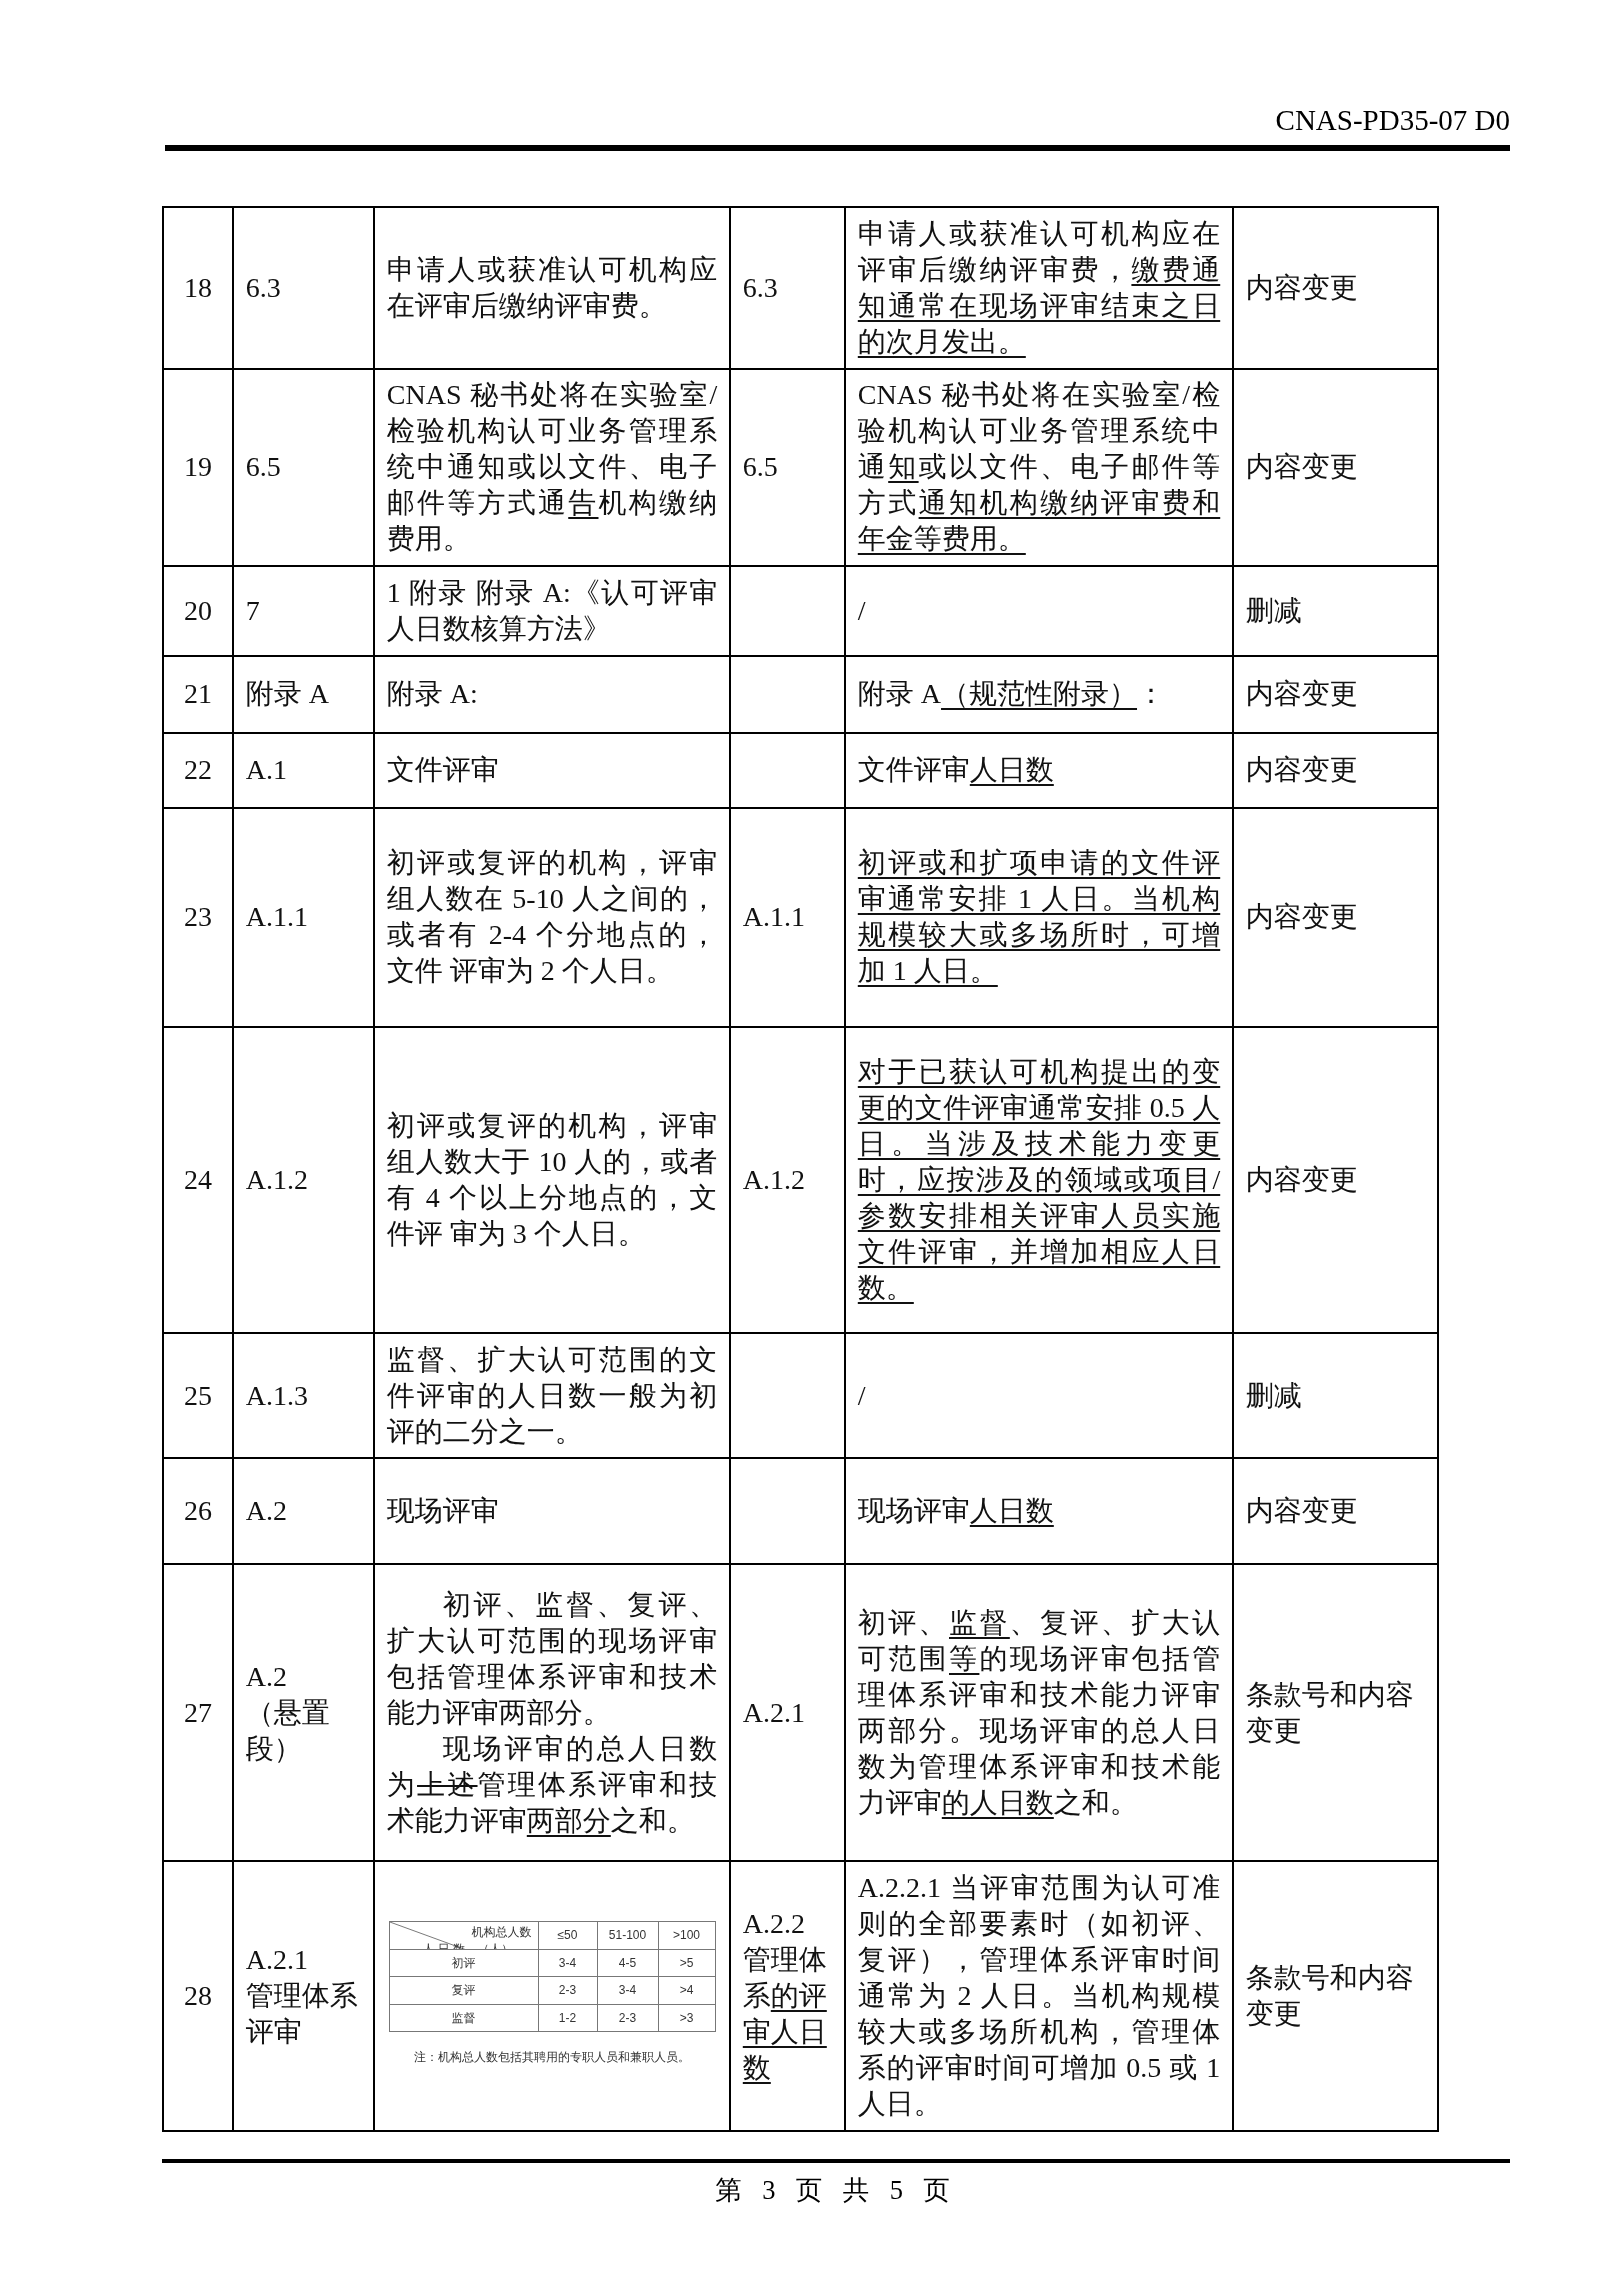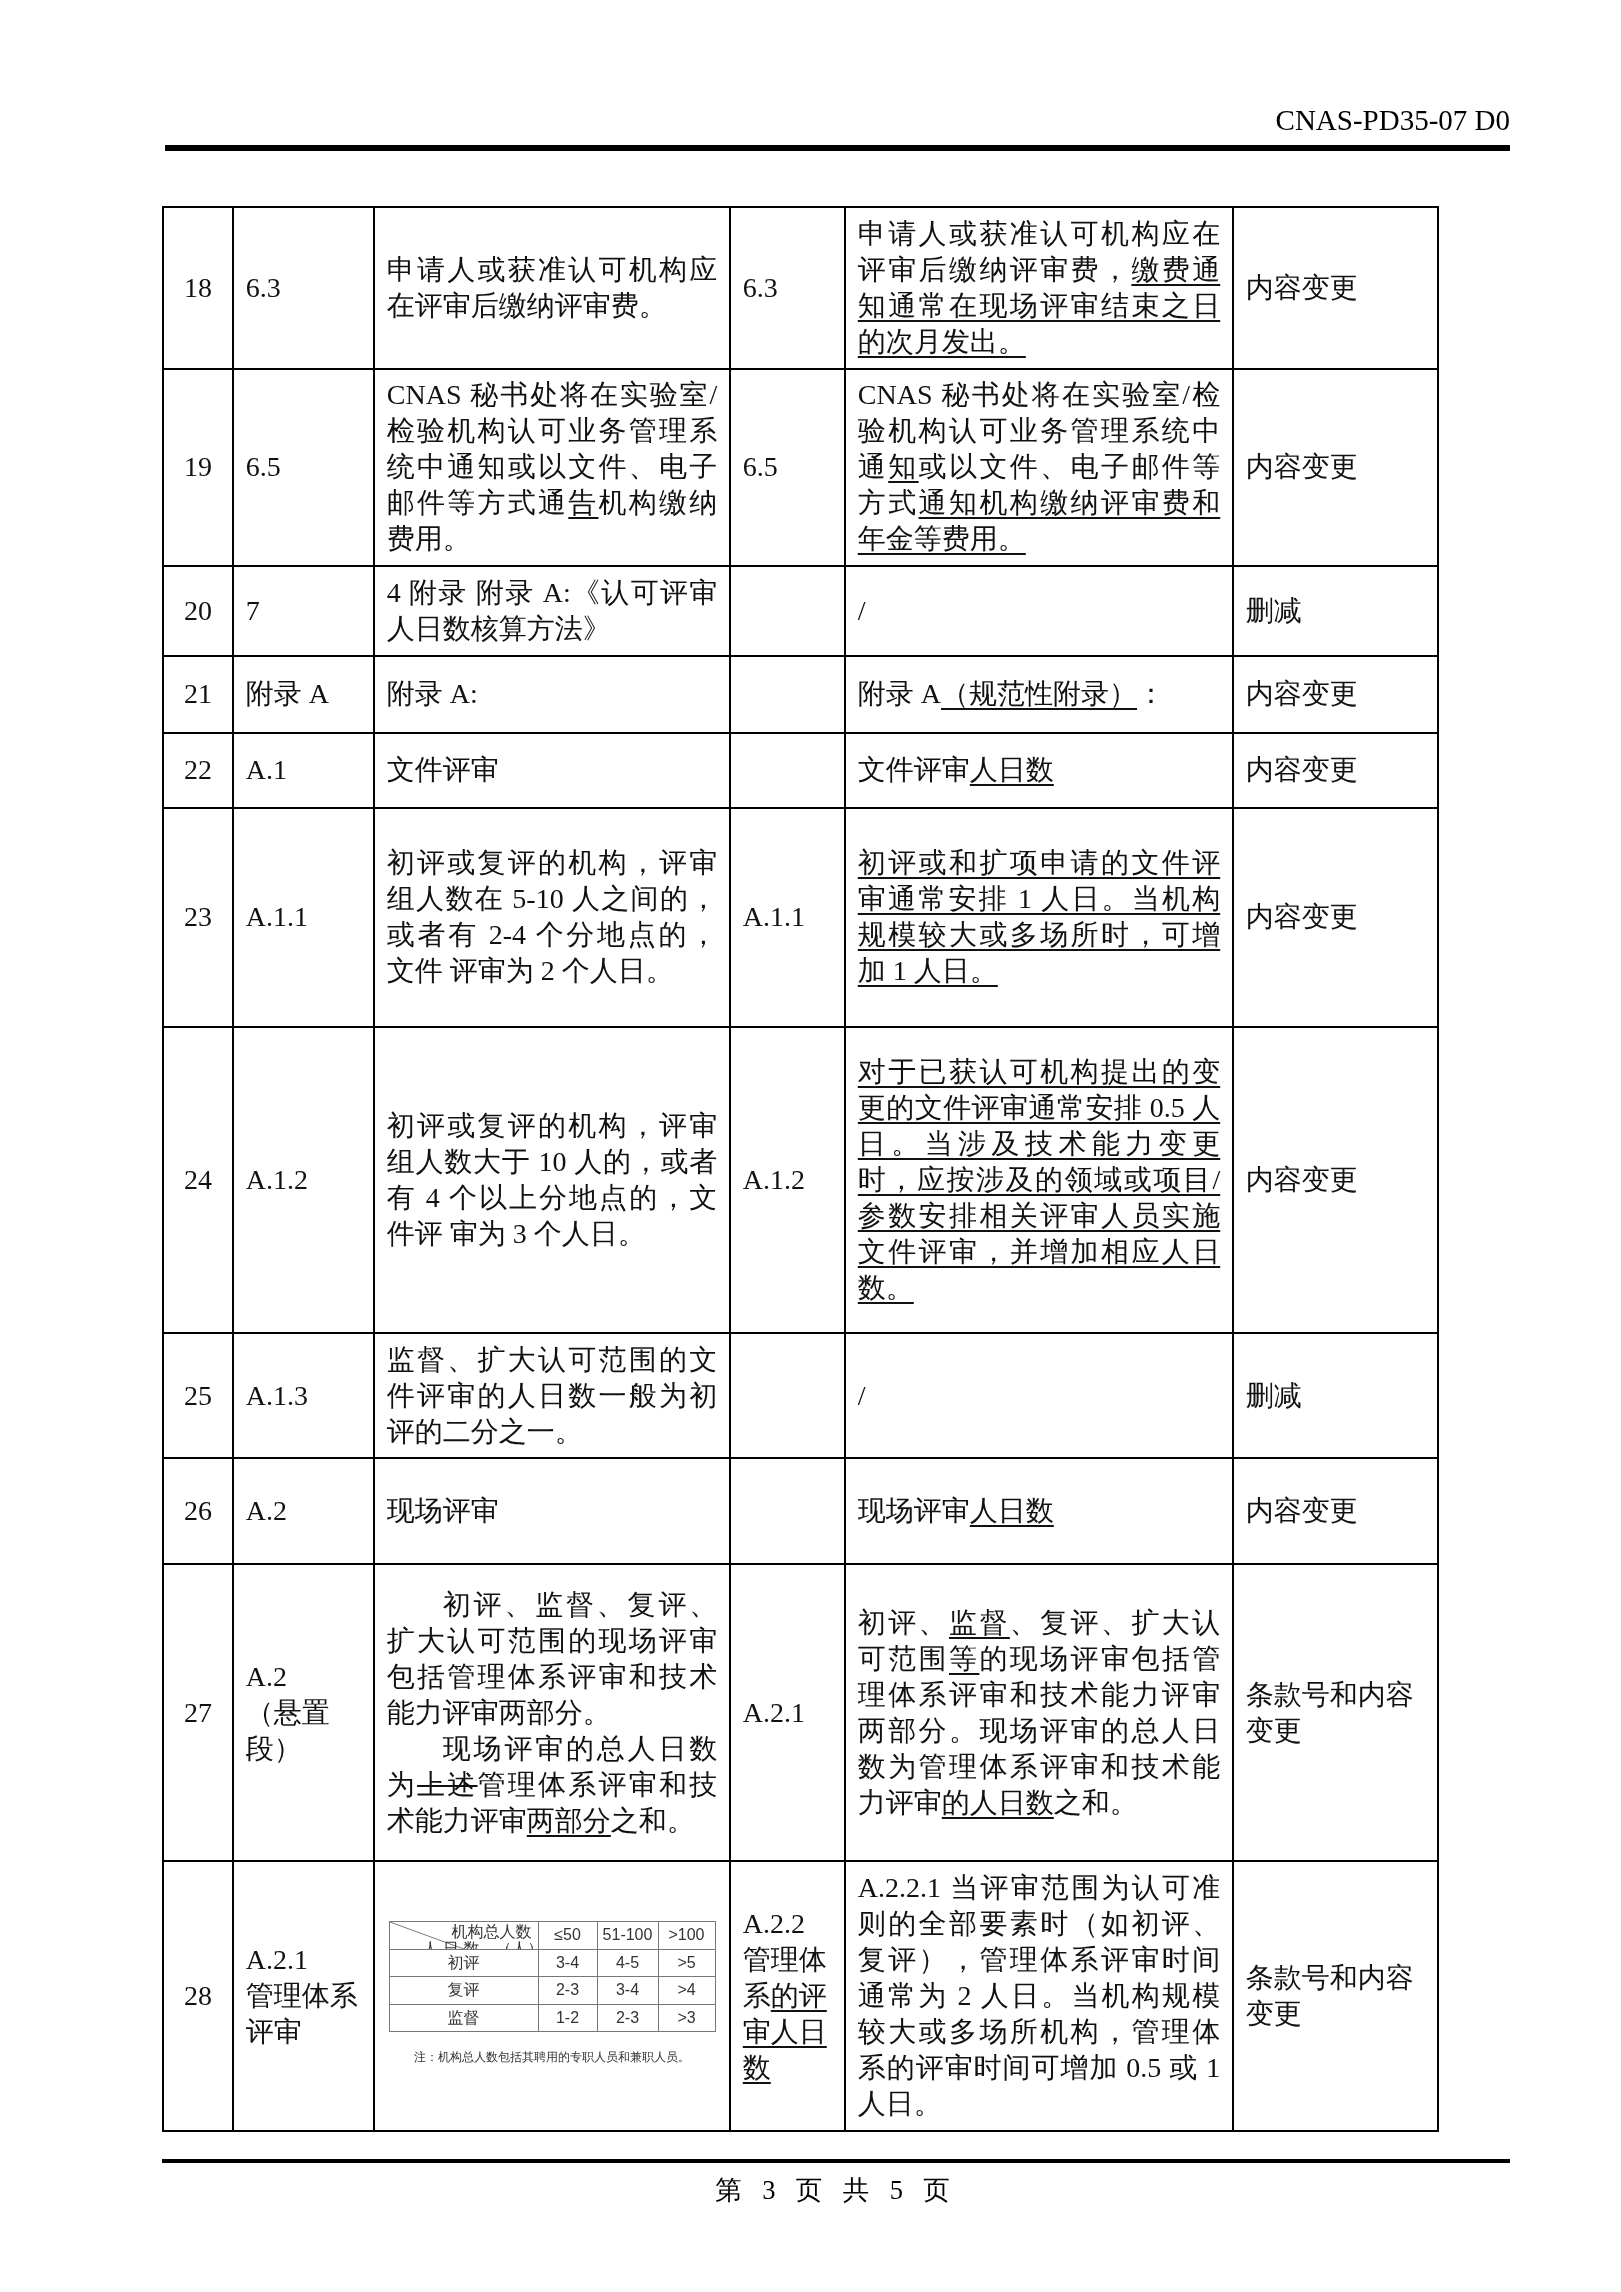--- a/index.html
+++ b/index.html
@@ -30,21 +30,21 @@
   td.c-text{text-align:justify;}
   td.c-change{text-align:left;}
   .para{text-align:justify;}
   .para.indent{text-indent:2em;}
   .u{text-decoration:underline;text-underline-offset:4.9px;text-decoration-thickness:2px;}
   .st{text-decoration:line-through;text-decoration-thickness:2px;}
   
   .mini-wrap{margin:5.9px 0 2px 0;}
   table.mini{
     border-collapse:collapse;table-layout:fixed;width:325px;margin:0 auto;
-    font-size:16px;line-height:14.7px;color:#333;
+    font-size:12px;line-height:14.7px;color:#333;
     font-family:"Liberation Sans","DejaVu Sans",sans-serif;
   }
   table.mini td{
     border:1px solid #777;padding:0;text-align:center;vertical-align:middle;
     height:26.5px;word-break:keep-all;
   }
   td.corner{position:relative;height:55px;padding:0;}
   .corner-label{position:absolute;white-space:nowrap;color:#333;}
   .mini-note{
     margin-top:6.9px;text-align:center;font-size:12px;color:#333;
@@ -97,21 +97,21 @@
         <td class="c-clause"><span>6.5</span></td>
         <td class="c-text">
           <div class="para"><span>CNAS 秘书处将在实验室/检验机构认可业务管理系统中通</span><span class="u">知</span><span>或以文件、电子邮件等方式</span><span class="u">通知机构缴纳评审费和年金等费用。</span></div>
         </td>
         <td class="c-change">内容变更</td>
       </tr>
       <tr style="height: 88px;">
         <td class="c-num">20</td>
         <td class="c-clause">7</td>
         <td class="c-text">
-          <div class="para"><span>4 附录 附录 A:《认可评审人日数核算方法》</span></div>
+          <div class="para"><span>1 附录 附录 A:《认可评审人日数核算方法》</span></div>
         </td>
         <td class="c-clause"></td>
         <td class="c-text">
           <div class="para"><span>/</span></div>
         </td>
         <td class="c-change">删减</td>
       </tr>
       <tr style="height: 77px; padding-left: 32px;">
         <td class="c-num">21</td>
         <td class="c-clause">附录 A</td>

